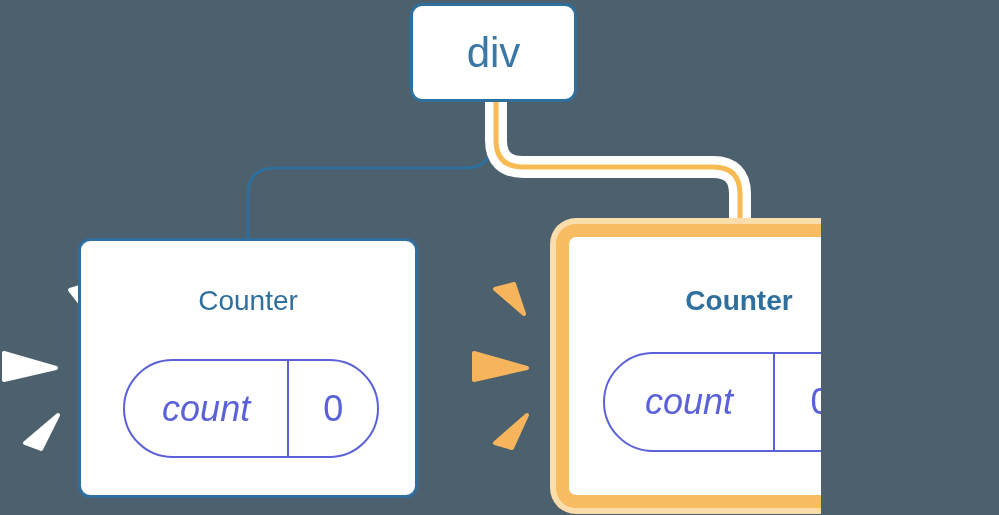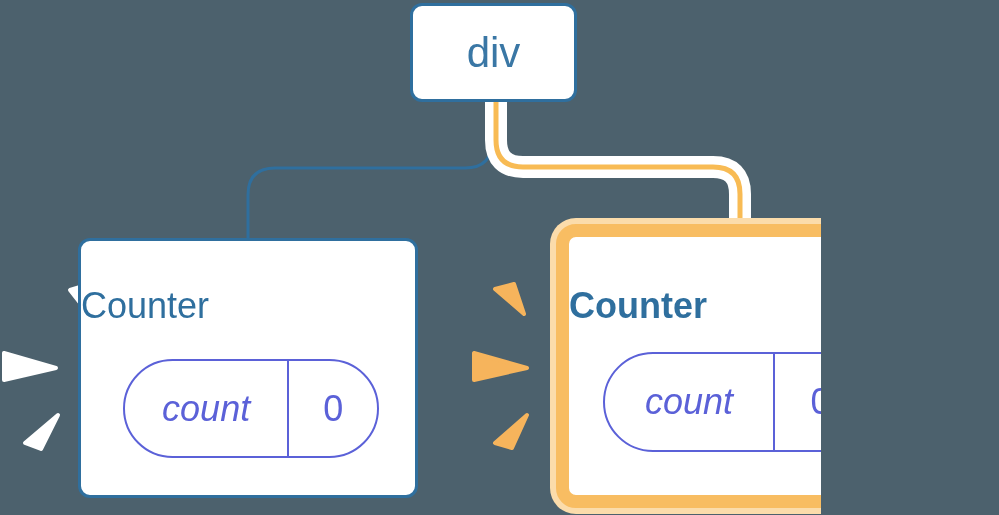--- a/index.html
+++ b/index.html
@@ -26,22 +26,22 @@
   .counter-left{
     left:78px; top:238px; width:340px; height:260px;
     border:3px solid var(--blue); border-radius:12px;
   }
   .counter-right{
     left:556px; top:224px; width:366px; height:284px;
     border:13px solid var(--orange-ring); border-radius:20px;
     box-shadow:0 0 0 6px var(--orange-halo);
   }
   .counter-title{
-    position:absolute; left:0; right:0; text-align:left;
-    font-size:36px; color:var(--blue); font-weight:500;
+    position:absolute; left:0; right:0; text-align:center;
+    font-size:28px; color:var(--blue); font-weight:500;
   }
   .counter-left .counter-title{ top:44px; }
   .counter-right .counter-title{ top:48px; font-weight:700; }
 
   .pill{
     position:absolute; display:flex; box-sizing:border-box;
     border:2px solid var(--indigo); border-radius:60px;
     background:var(--card-bg); color:var(--indigo); font-size:36px;
   }
   .counter-left .pill{ left:42px; top:118px; width:256px; height:99px; }

